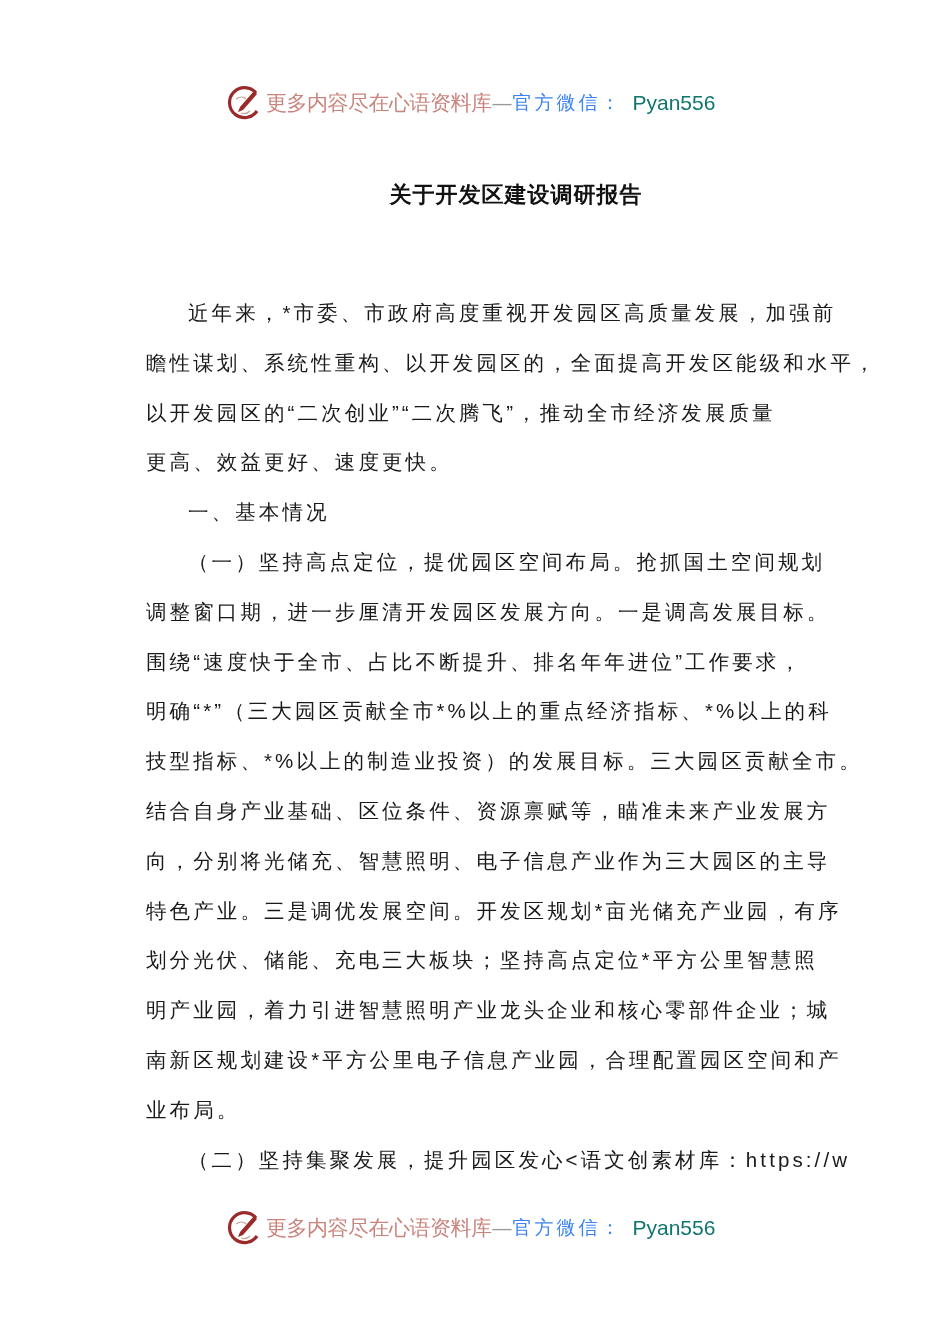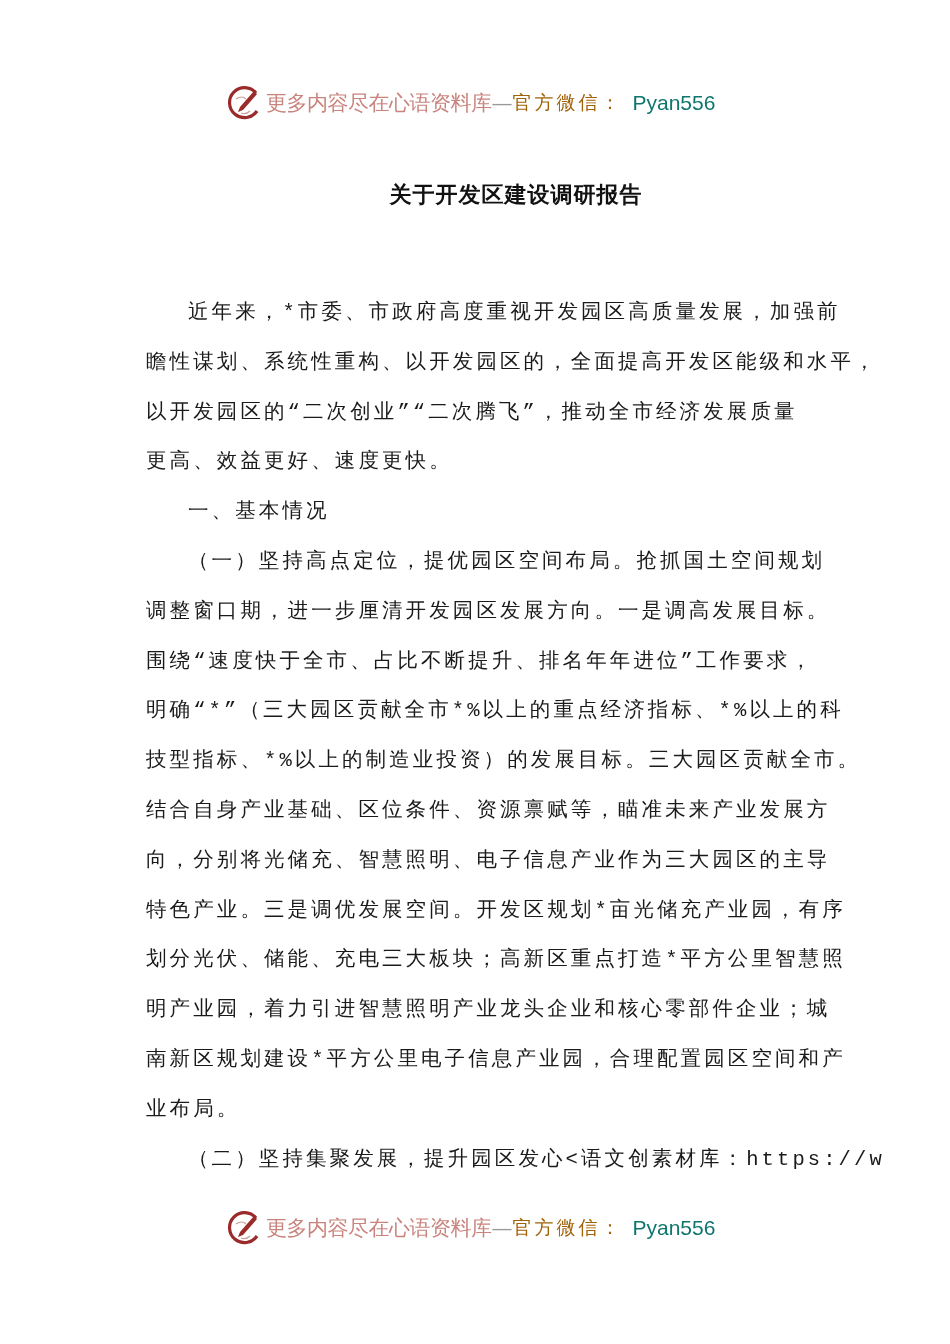--- a/index.html
+++ b/index.html
@@ -3,25 +3,25 @@
   <meta charset="utf-8">
   <style>
     html, body { margin: 0; padding: 0; background: #ffffff; }
     body { width: 950px; height: 1344px; position: relative; overflow: hidden; font-family: "DejaVu Serif", serif; color: #111; }
     .banner { position: absolute; left: 226px; width: 500px; height: 40px; display: flex; align-items: center; }
     .banner.top { top: 83px; }
     .banner.bottom { top: 1208px; }
     .logo { width: 36px; height: 36px; margin-right: 4px; flex: 0 0 36px; }
     .banner-red { color: #c9847e; font-family: "DejaVu Serif", serif; font-size: 21px; letter-spacing: -0.5px; white-space: nowrap; text-align: center; }
     .banner-dash { color: #9a9a9a; font-size: 21px; white-space: nowrap; }
-    .banner-gray { color: #a16207; font-family: "DejaVu Serif", serif; font-size: 19px; letter-spacing: 3px; white-space: nowrap; }
+    .banner-gray { color: #3b82f6; font-family: "DejaVu Serif", serif; font-size: 19px; letter-spacing: 3px; white-space: nowrap; }
     .banner-id { color: #0f766e; font-family: "Liberation Sans", sans-serif; font-size: 21px; white-space: nowrap; margin-left: 10px; }
     .title { position: absolute; top: 180px; left: 0; width: 950px; text-align: center; font-family: "DejaVu Sans", sans-serif; font-weight: bold; font-size: 22px; letter-spacing: 1px; color: #111; padding-left: 41px; }
     .body { position: absolute; top: 293px; left: 146px; width: 664px; }
-    .line { height: 49.8px; line-height: 40px; font-size: 20.5px; letter-spacing: 3.1px; white-space: nowrap; color: #1a1a1a; font-family: Liberation Mono, monospace; font-weight: 300; }
+    .line { height: 49.8px; line-height: 40px; font-size: 20.5px; letter-spacing: 3.1px; white-space: nowrap; color: #1a1a1a; font-family: Liberation Sans, sans-serif; font-weight: 300; }
     .indent { padding-left: 42px; }
   </style>
 </head>
 <body>
 
 <div class="banner top">
   <svg class="logo" viewBox="0 0 36 36">
     <path d="M30 8 A15 15 0 1 0 31 26" fill="none" stroke="#9b2a2a" stroke-width="3.2"></path>
     <path d="M28 6 L14 22 L12 27 L17 25 L31 9 Z" fill="#9b2a2a"></path>
     <path d="M10 14 q6 -4 10 0" fill="none" stroke="#c9a09a" stroke-width="1.2"></path>
@@ -42,21 +42,21 @@
   <div class="line">更高、效益更好、速度更快。</div>
   <div class="line indent">一、基本情况</div>
   <div class="line indent">（一）坚持高点定位，提优园区空间布局。抢抓国土空间规划</div>
   <div class="line">调整窗口期，进一步厘清开发园区发展方向。一是调高发展目标。</div>
   <div class="line">围绕“速度快于全市、占比不断提升、排名年年进位”工作要求，</div>
   <div class="line">明确“*”（三大园区贡献全市*%以上的重点经济指标、*%以上的科</div>
   <div class="line">技型指标、*%以上的制造业投资）的发展目标。三大园区贡献全市。</div>
   <div class="line">结合自身产业基础、区位条件、资源禀赋等，瞄准未来产业发展方</div>
   <div class="line">向，分别将光储充、智慧照明、电子信息产业作为三大园区的主导</div>
   <div class="line">特色产业。三是调优发展空间。开发区规划*亩光储充产业园，有序</div>
-  <div class="line">划分光伏、储能、充电三大板块；高新区重点打造*平方公里智慧照</div>
+  <div class="line">划分光伏、储能、充电三大板块；坚持高点定位*平方公里智慧照</div>
   <div class="line">明产业园，着力引进智慧照明产业龙头企业和核心零部件企业；城</div>
   <div class="line">南新区规划建设*平方公里电子信息产业园，合理配置园区空间和产</div>
   <div class="line">业布局。</div>
   <div class="line indent">（二）坚持集聚发展，提升园区发心&lt;语文创素材库：https://w</div>
 </div>
 
 <div class="banner bottom">
   <svg class="logo" viewBox="0 0 36 36">
     <path d="M30 8 A15 15 0 1 0 31 26" fill="none" stroke="#9b2a2a" stroke-width="3.2"></path>
     <path d="M28 6 L14 22 L12 27 L17 25 L31 9 Z" fill="#9b2a2a"></path>

